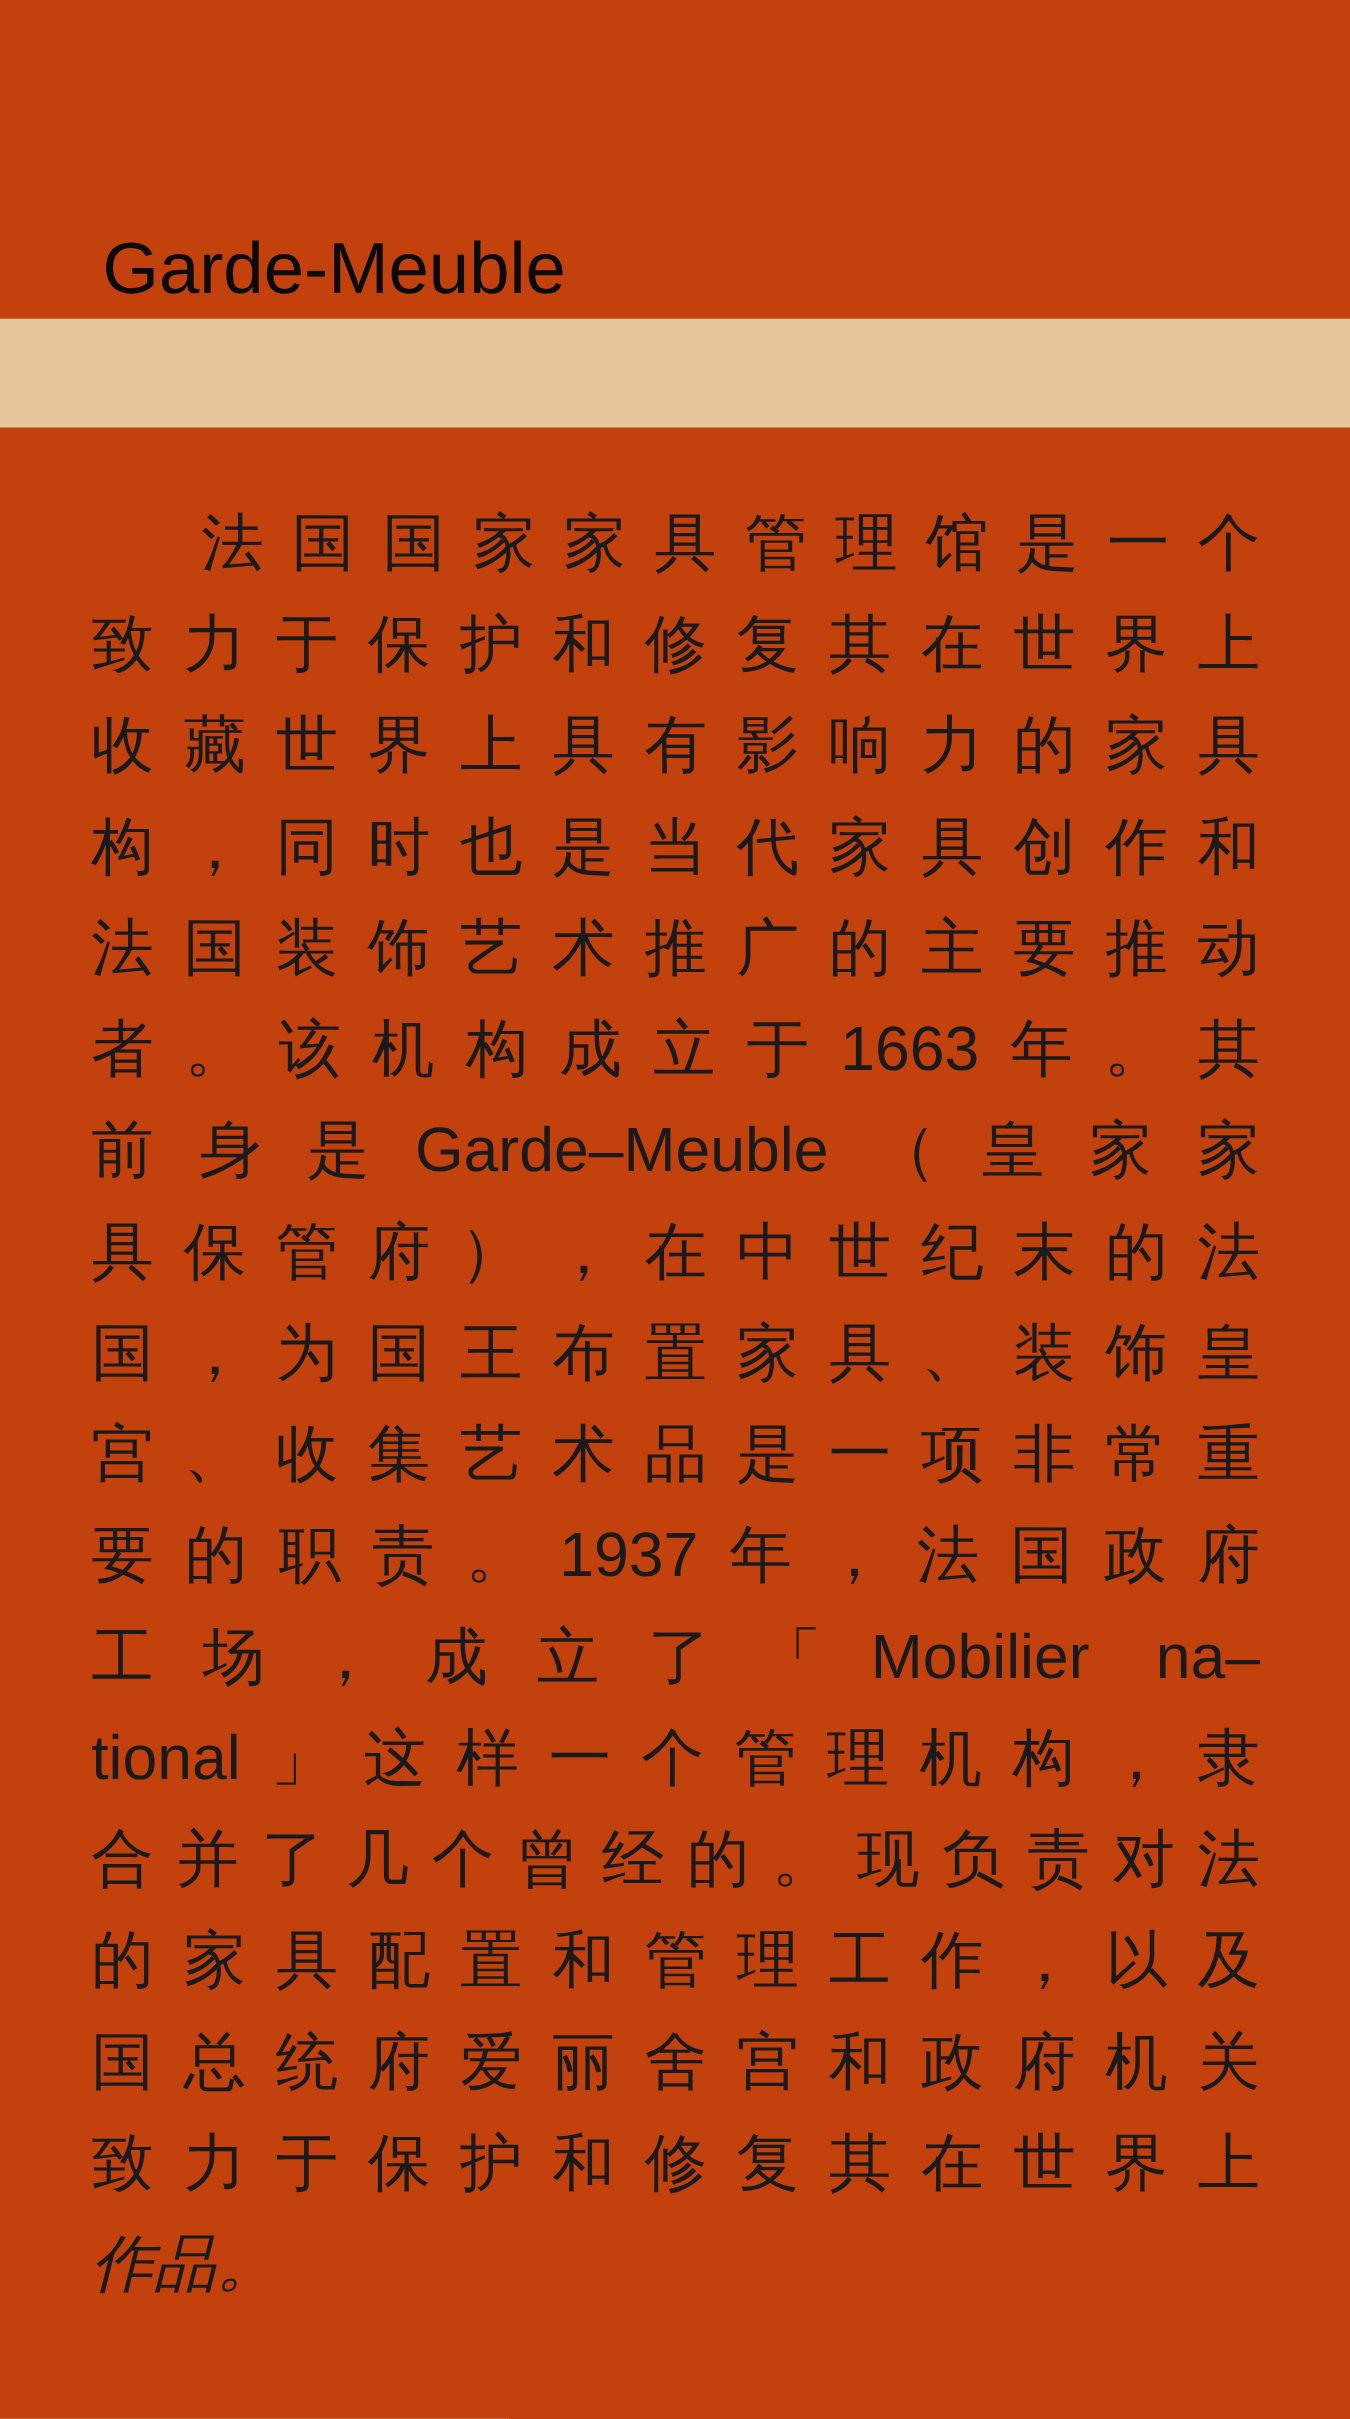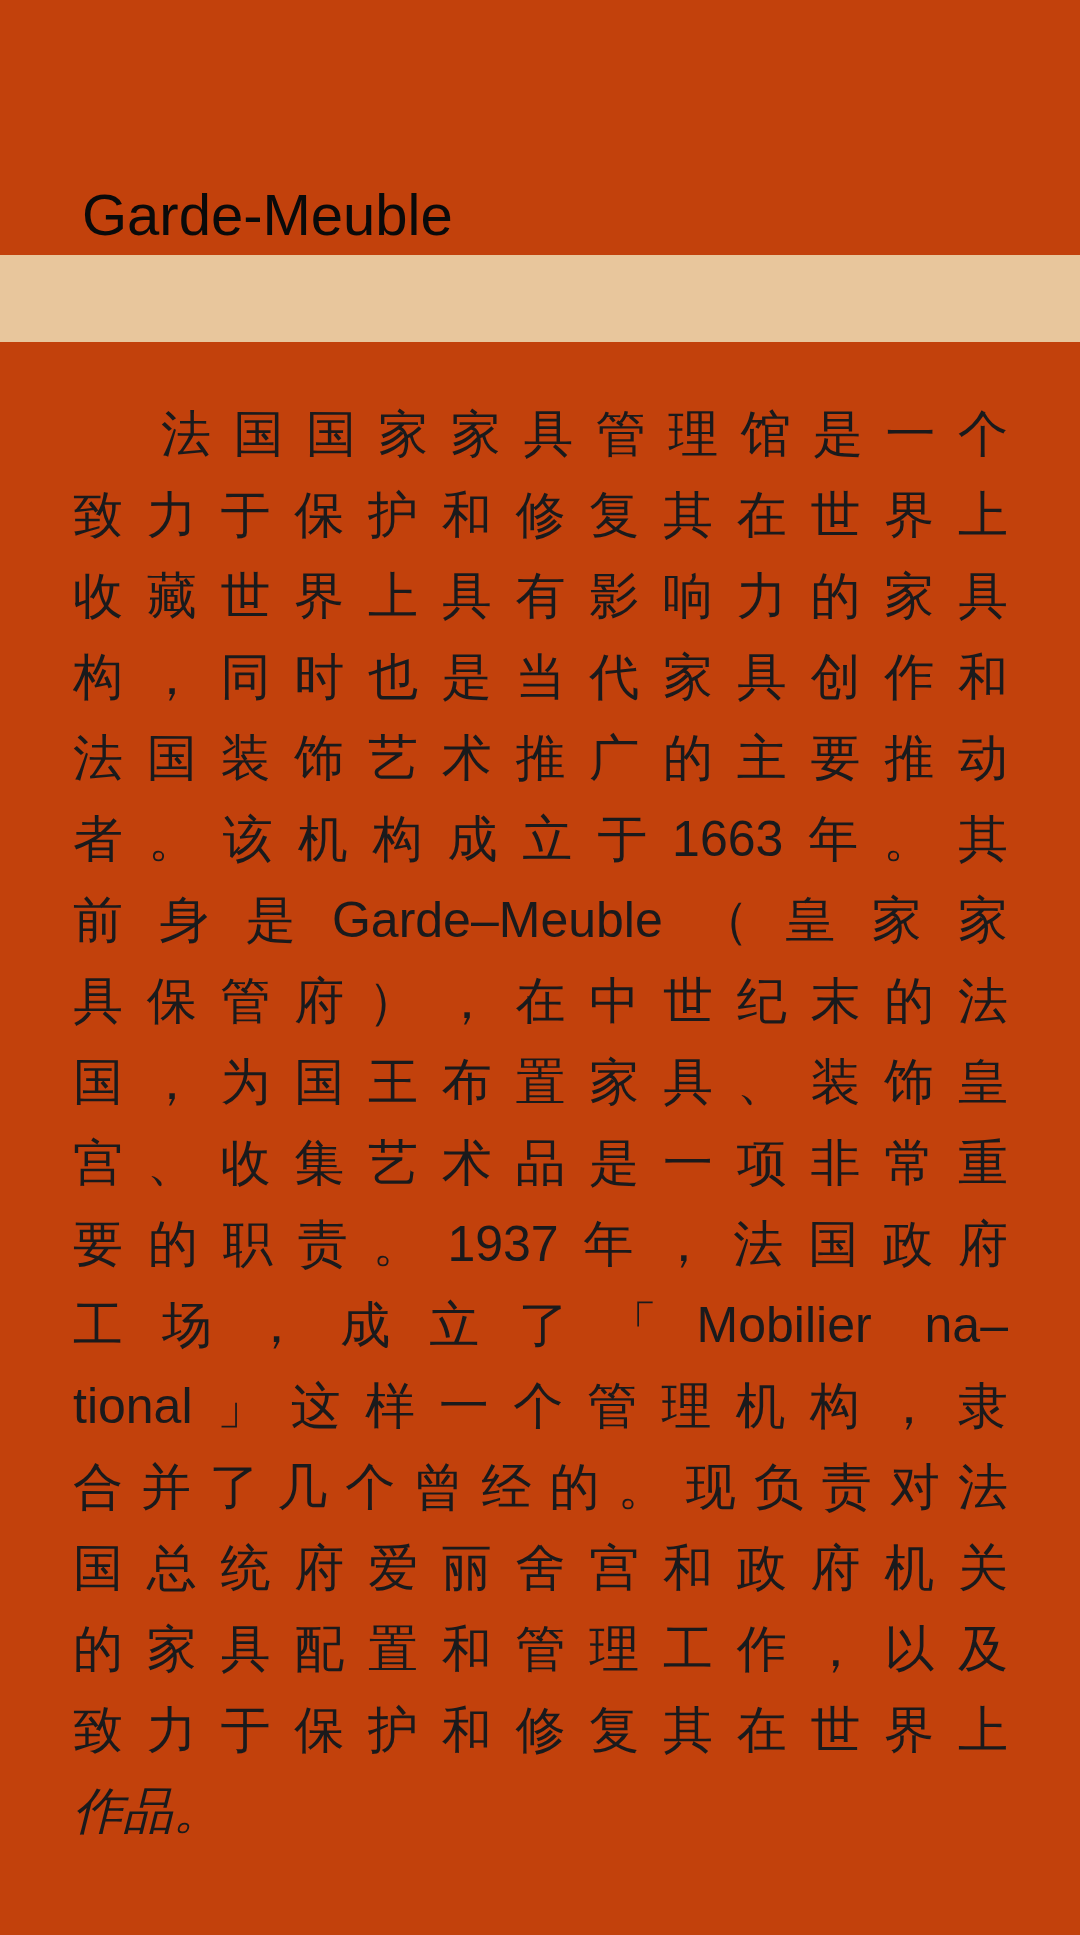--- a/index.html
+++ b/index.html
@@ -89,19 +89,19 @@
       <div class="line">法国装饰艺术推广的主要推动</div>
       <div class="line">者。该机构成立于1663年。其</div>
       <div class="line">前身是Garde–Meuble（皇家家</div>
       <div class="line">具保管府），在中世纪末的法</div>
       <div class="line">国，为国王布置家具、装饰皇</div>
       <div class="line">宫、收集艺术品是一项非常重</div>
       <div class="line">要的职责。1937年，法国政府</div>
       <div class="line">工场，成立了「Mobilier na–</div>
       <div class="line">tional」这样一个管理机构，隶</div>
       <div class="line">合并了几个曾经的。现负责对法</div>
+      <div class="line">的家具配置和管理工作，以及</div>
       <div class="line">国总统府爱丽舍宫和政府机关</div>
-      <div class="line">的家具配置和管理工作，以及</div>
       <div class="line">致力于保护和修复其在世界上</div>
       <div class="line last">作品。</div>
     </div>
 
 </div>
 
 </body></html>

